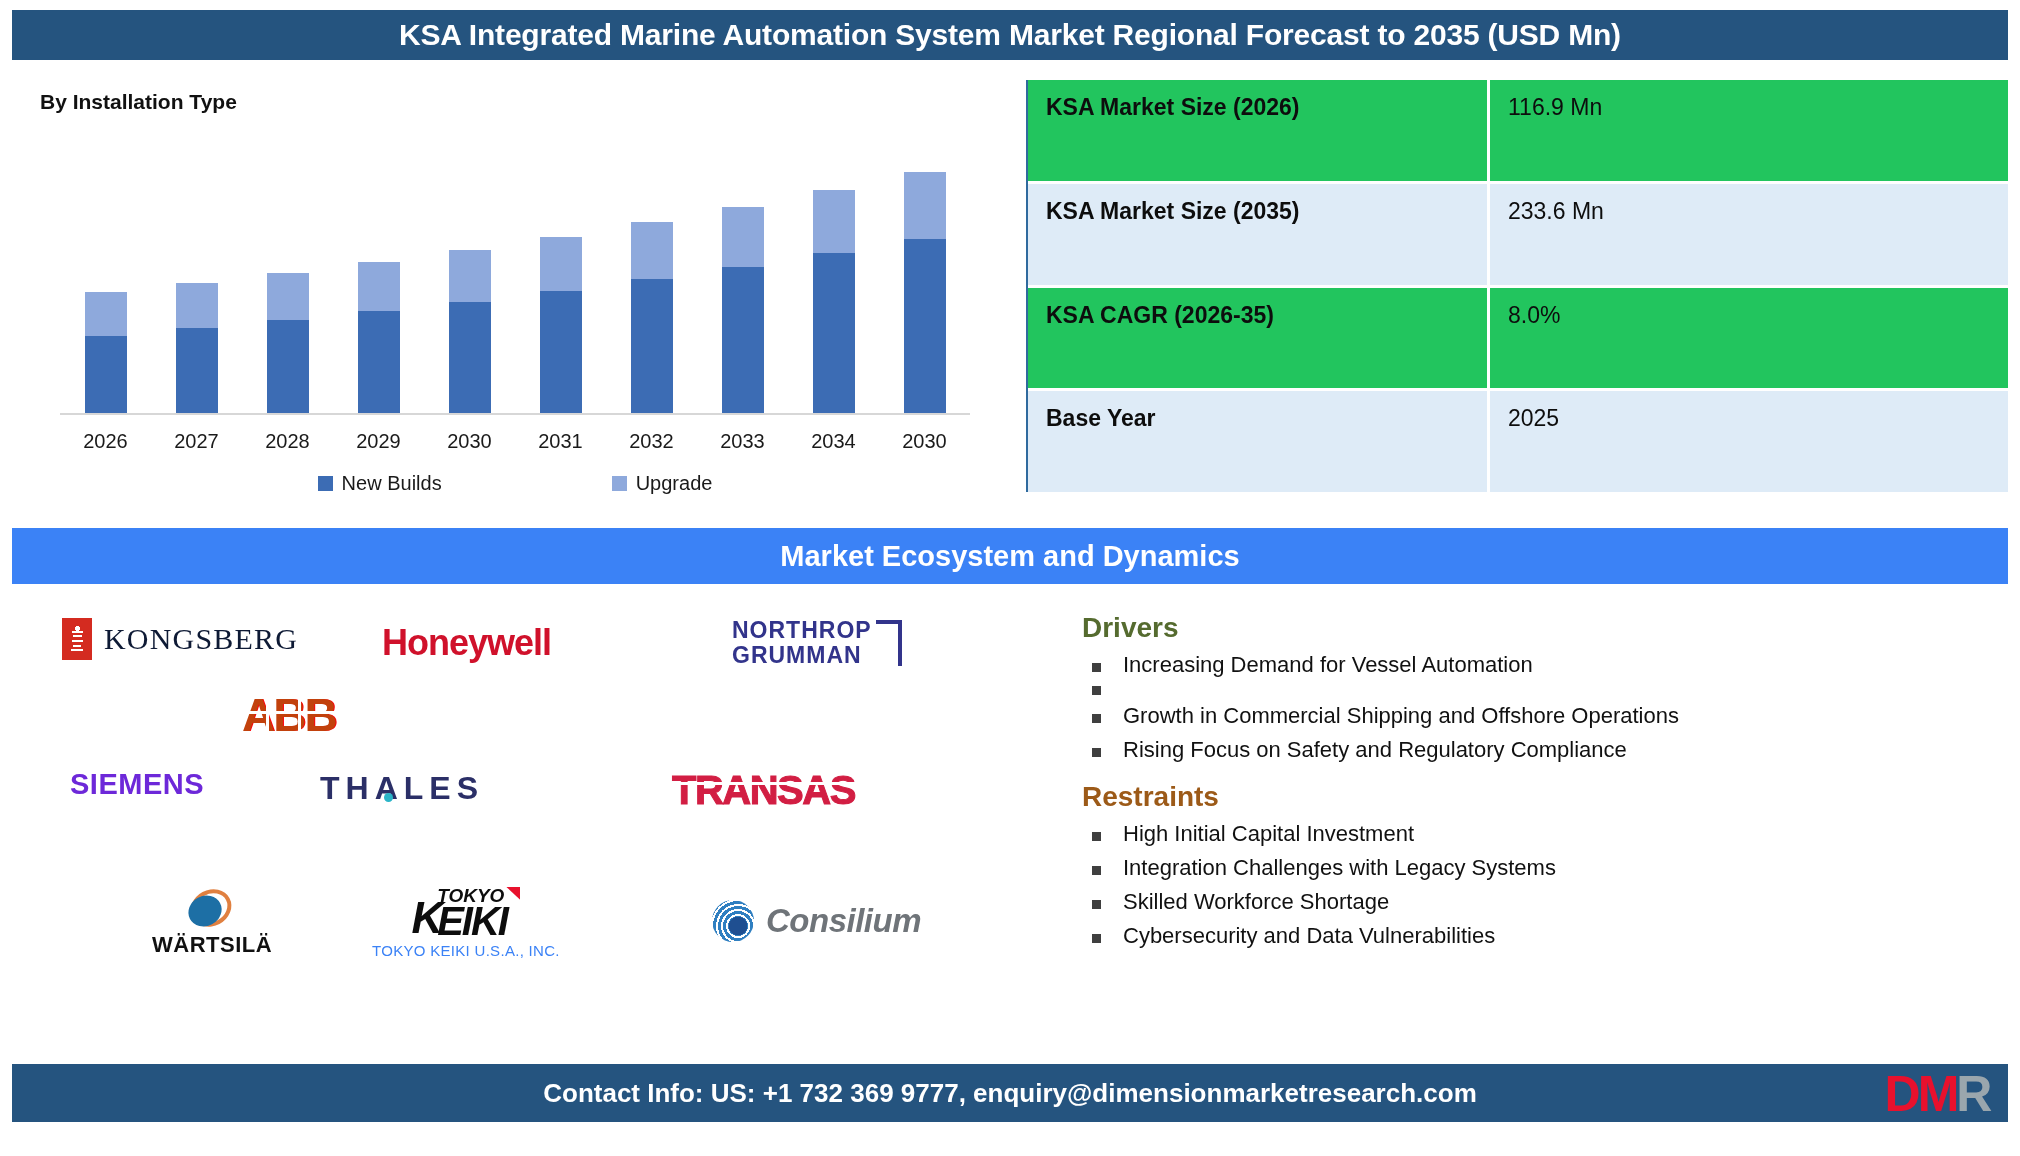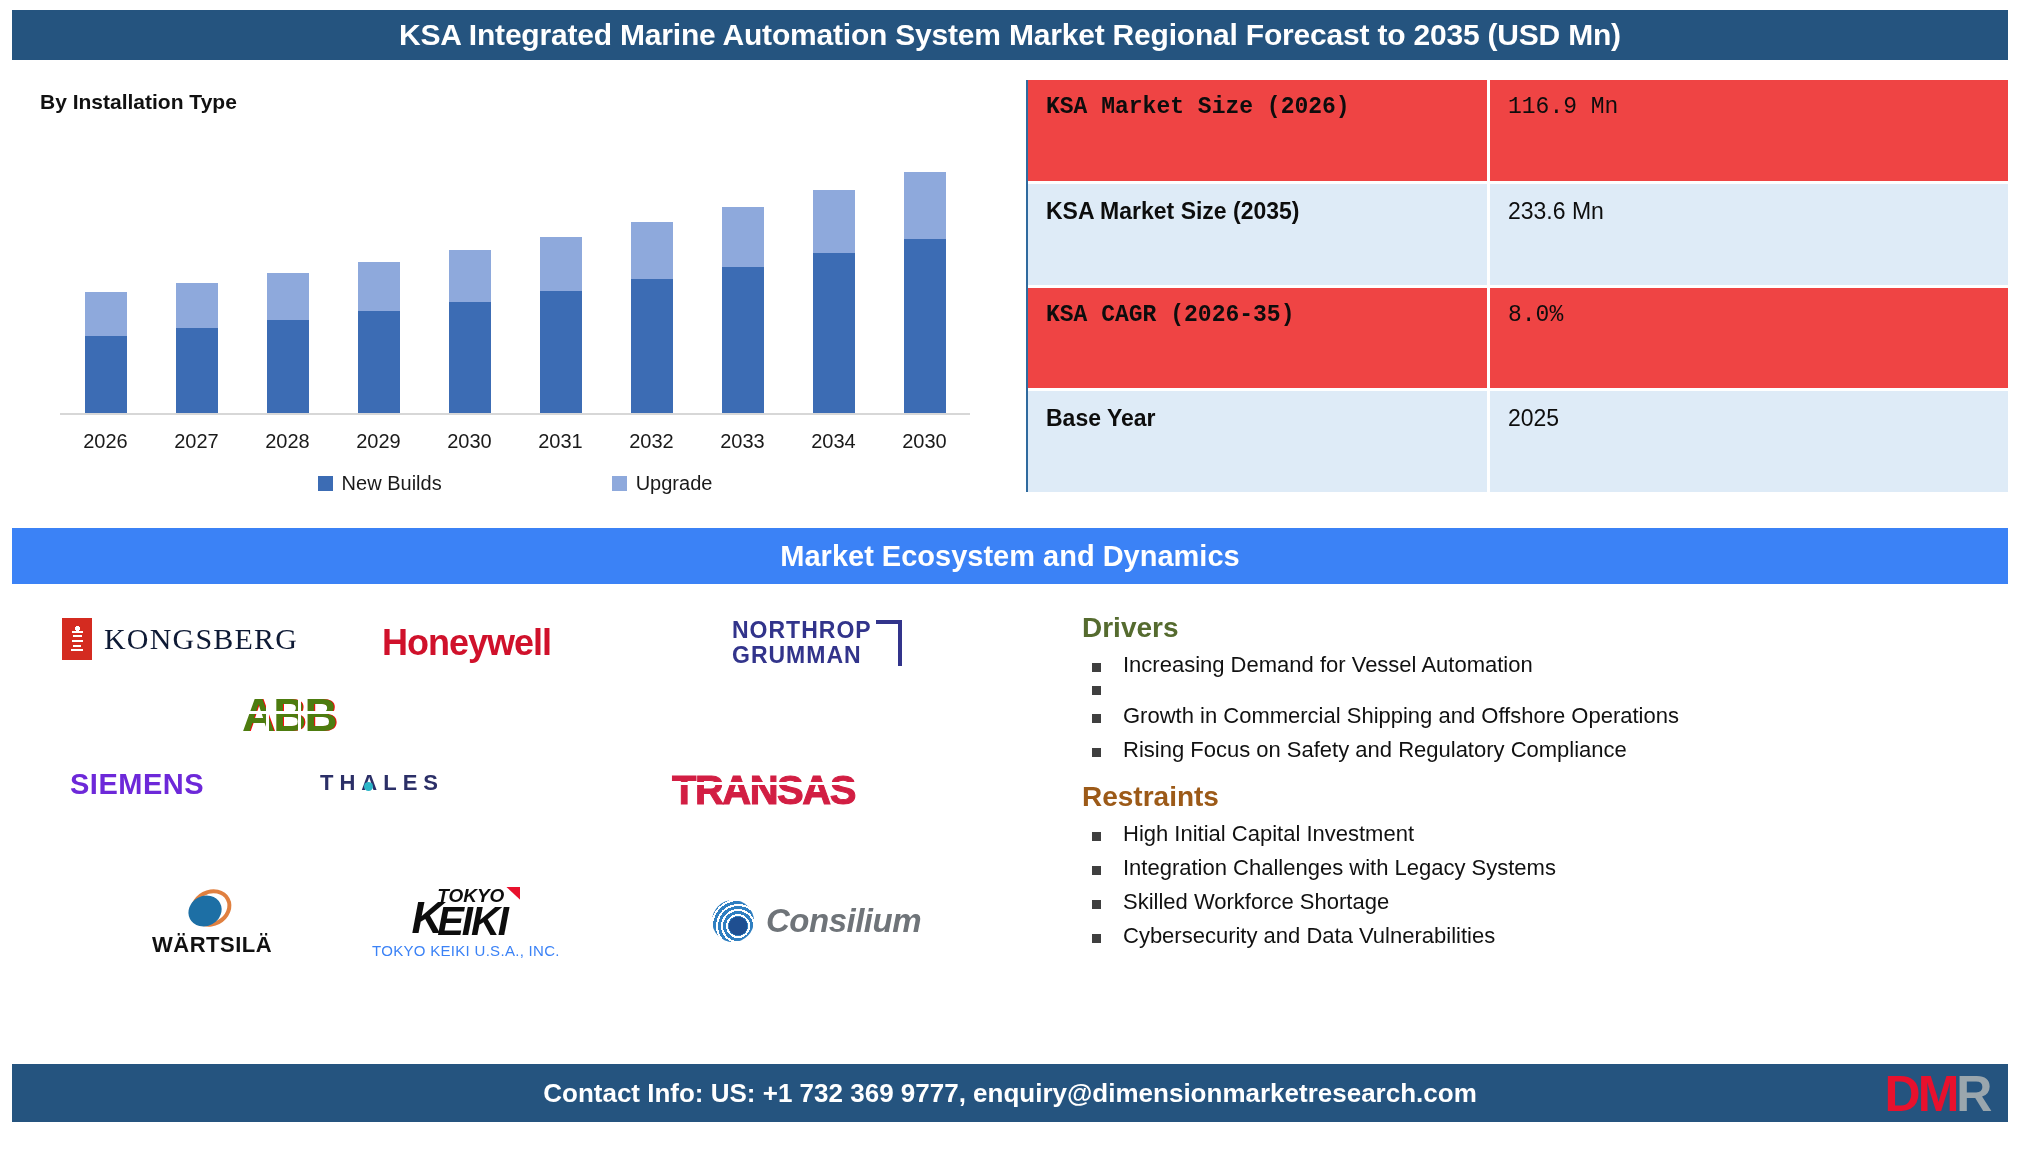--- a/index.html
+++ b/index.html
@@ -44,21 +44,21 @@
             display: flex; justify-content: center; gap: 170px; align-items: center; }
   .legend-item { display: flex; align-items: center; gap: 9px; }
   .legend-swatch { width: 15px; height: 15px; display: inline-block; }
   .legend-label { font-size: 20px; color: #1a1a1a; }
 
   
   .kpi-table { position: absolute; left: 1026px; top: 80px; width: 982px; height: 412px;
                display: flex; flex-direction: column; border-left: 2px solid #2f6a9e; }
   .kpi-row { flex: 1 1 0; display: flex; border-bottom: 3px solid #ffffff; }
   .kpi-row:last-child { border-bottom: none; }
-  .kpi-row.shade-dark .kpi-cell { background: #ef4444; font-family: Liberation Mono, monospace; }
+  .kpi-row.shade-dark .kpi-cell { background: #22c55e; }
   .kpi-row.shade-light .kpi-cell { background: #deebf7; }
   .kpi-cell { display: flex; align-items: flex-start; padding: 14px 18px; }
   .kpi-label-cell { width: 462px; border-right: 3px solid #ffffff; }
   .kpi-value-cell { flex: 1 1 auto; }
   .kpi-label { font-size: 23px; font-weight: bold; color: #0d0d0d; }
   .kpi-value { font-size: 23px; color: #0d0d0d; }
 
   
   .eco-bar { position: absolute; left: 12px; top: 528px; width: 1996px; height: 56px;
              background: #3b82f6; display: flex; align-items: center; justify-content: center; }
@@ -88,35 +88,35 @@
                font-family: "Liberation Sans", sans-serif; }
 
   
   .northrop { position: relative; padding-right: 30px; }
   .northrop-l1, .northrop-l2 { font-size: 23px; font-weight: bold; color: #32348b;
         letter-spacing: 1px; line-height: 1.08; font-family: "Liberation Sans", sans-serif; }
   .northrop-bracket { position: absolute; right: 0; top: 2px; width: 26px; height: 46px;
         border-top: 4px solid #32348b; border-right: 4px solid #32348b; }
 
   
-  .abb { font-size: 46px; font-weight: bold; color: #4d7c0f; letter-spacing: -2px;
+  .abb { font-size: 46px; font-weight: bold; color: #c2410c; letter-spacing: -2px;
          font-family: "Liberation Sans", sans-serif; position: relative;
          text-shadow: 1px 0 0 #ff000a; }
   .abb::after { content: ""; position: absolute; left: 0; top: 0; right: 0; bottom: 0;
          background:
            linear-gradient(#fff,#fff) 26% 0/3px 100% no-repeat,
            linear-gradient(#fff,#fff) 62% 0/3px 100% no-repeat,
            linear-gradient(#fff,#fff) 0 46%/100% 3px no-repeat; }
 
   
   .siemens { font-size: 29px; font-weight: bold; color: #6d28d9; letter-spacing: 0.5px;
              font-family: "Liberation Sans", sans-serif; }
 
   
-  .thales { display: flex; align-items: flex-end; font-size: 22px; font-weight: bold;
+  .thales { display: flex; align-items: flex-end; font-size: 32px; font-weight: bold;
             color: #2b2f67; letter-spacing: 6px; font-family: "Liberation Sans", sans-serif; position: relative; }
   .thales-dot { position: absolute; left: 50%; bottom: 5px; width: 9px; height: 9px;
                 border-radius: 50%; background: #2bb5c8; transform: translateX(-18px); }
 
   
   .transas { font-size: 40px; font-weight: bold; color: #d21e43; letter-spacing: -1.5px;
              font-family: "Liberation Sans", sans-serif; position: relative;
              -webkit-text-stroke: 1px #d21e43; }
   .transas::after { content: ""; position: absolute; left: 0; right: 0; top: 30%; height: 3px;
              background: #ffffff; }

